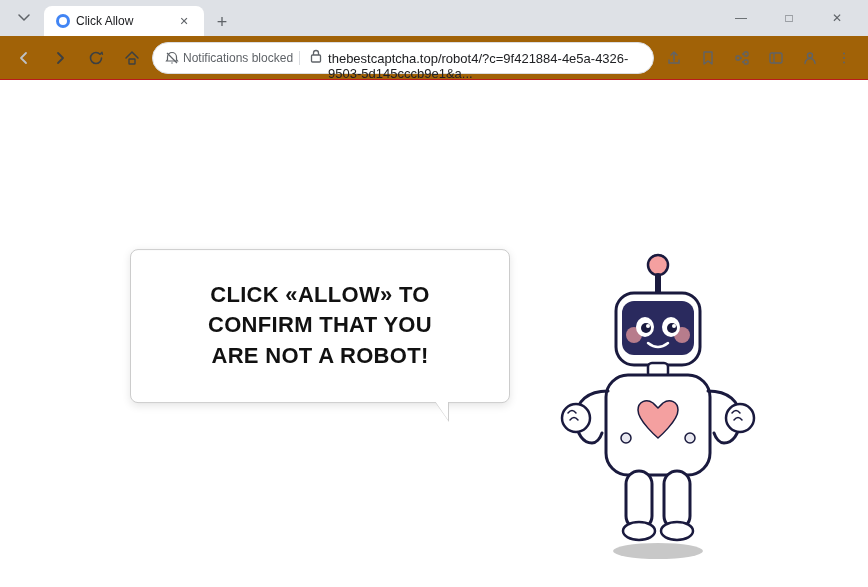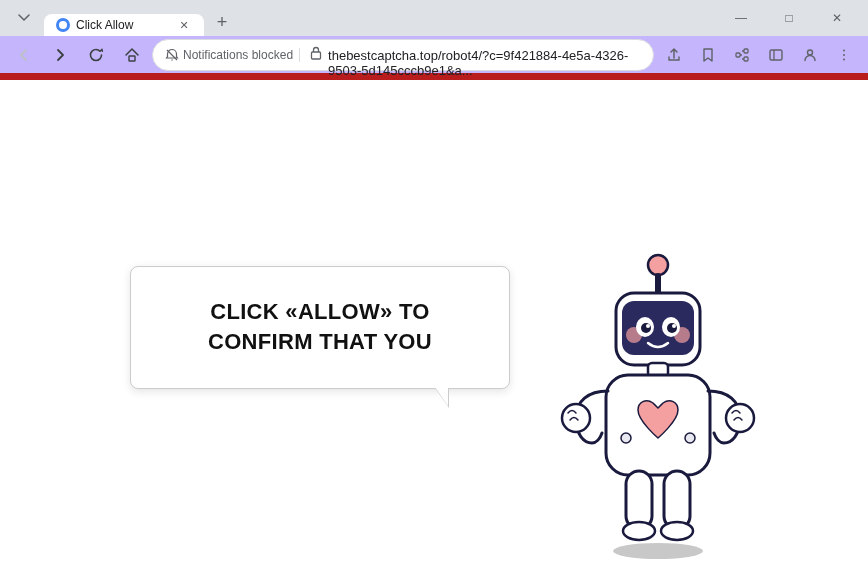--- a/index.html
+++ b/index.html
@@ -21,21 +21,21 @@
       display: flex;
       align-items: flex-end;
       flex: 1;
       height: 100%;
       padding-top: 6px;
     }
     .tab {
       background: #fff;
       border-radius: 8px 8px 0 0;
       padding: 0 12px;
-      height: 22px;
+      height: 30px;
       display: flex;
       align-items: center;
       gap: 6px;
       font-size: 12px;
       color: #202124;
       min-width: 160px;
       max-width: 220px;
     }
     .tab-favicon {
       width: 14px; height: 14px;
@@ -66,26 +66,26 @@
     }
     .win-btn {
       width: 46px; height: 28px;
       display: flex; align-items: center; justify-content: center;
       font-size: 12px; color: #5f6368; cursor: pointer;
     }
 
     
     .toolbar {
       height: 44px;
-      background: #c4b5fd;
+      background: #a16207;
       display: flex;
       align-items: center;
       padding: 0 8px;
       gap: 4px;
-      border-bottom: 7px solid #b91c1c;
+      border-bottom: 1px solid #b91c1c;
     }
     .nav-btn {
       width: 32px; height: 32px;
       border-radius: 50%;
       display: flex; align-items: center; justify-content: center;
       cursor: pointer; color: #3c4043; font-size: 14px;
     }
     .nav-btn.disabled { color: #bdc1c6; cursor: default; }
     .address-bar {
       flex: 1;
@@ -318,20 +318,21 @@
     </div>
   </div>
 
   <div class="page-content">
     <div class="content-area">
 
       <div class="speech-bubble-wrapper">
         <div class="speech-bubble">
           <div class="speech-text">
             <span>CLICK «ALLOW» TO CONFIRM THAT YOU</span><br>
+            <span>ARE NOT A ROBOT!</span>
           </div>
         </div>
       </div>
 
       <div class="robot-wrapper">
         <svg class="robot-svg" viewBox="0 0 220 320" xmlns="http://www.w3.org/2000/svg">
 
           <ellipse cx="110" cy="308" rx="45" ry="8" fill="#222" opacity="0.25"></ellipse>
 
           <circle cx="110" cy="22" r="10" fill="#f4a0a0" stroke="#1a1a3e" stroke-width="2.5"></circle>

